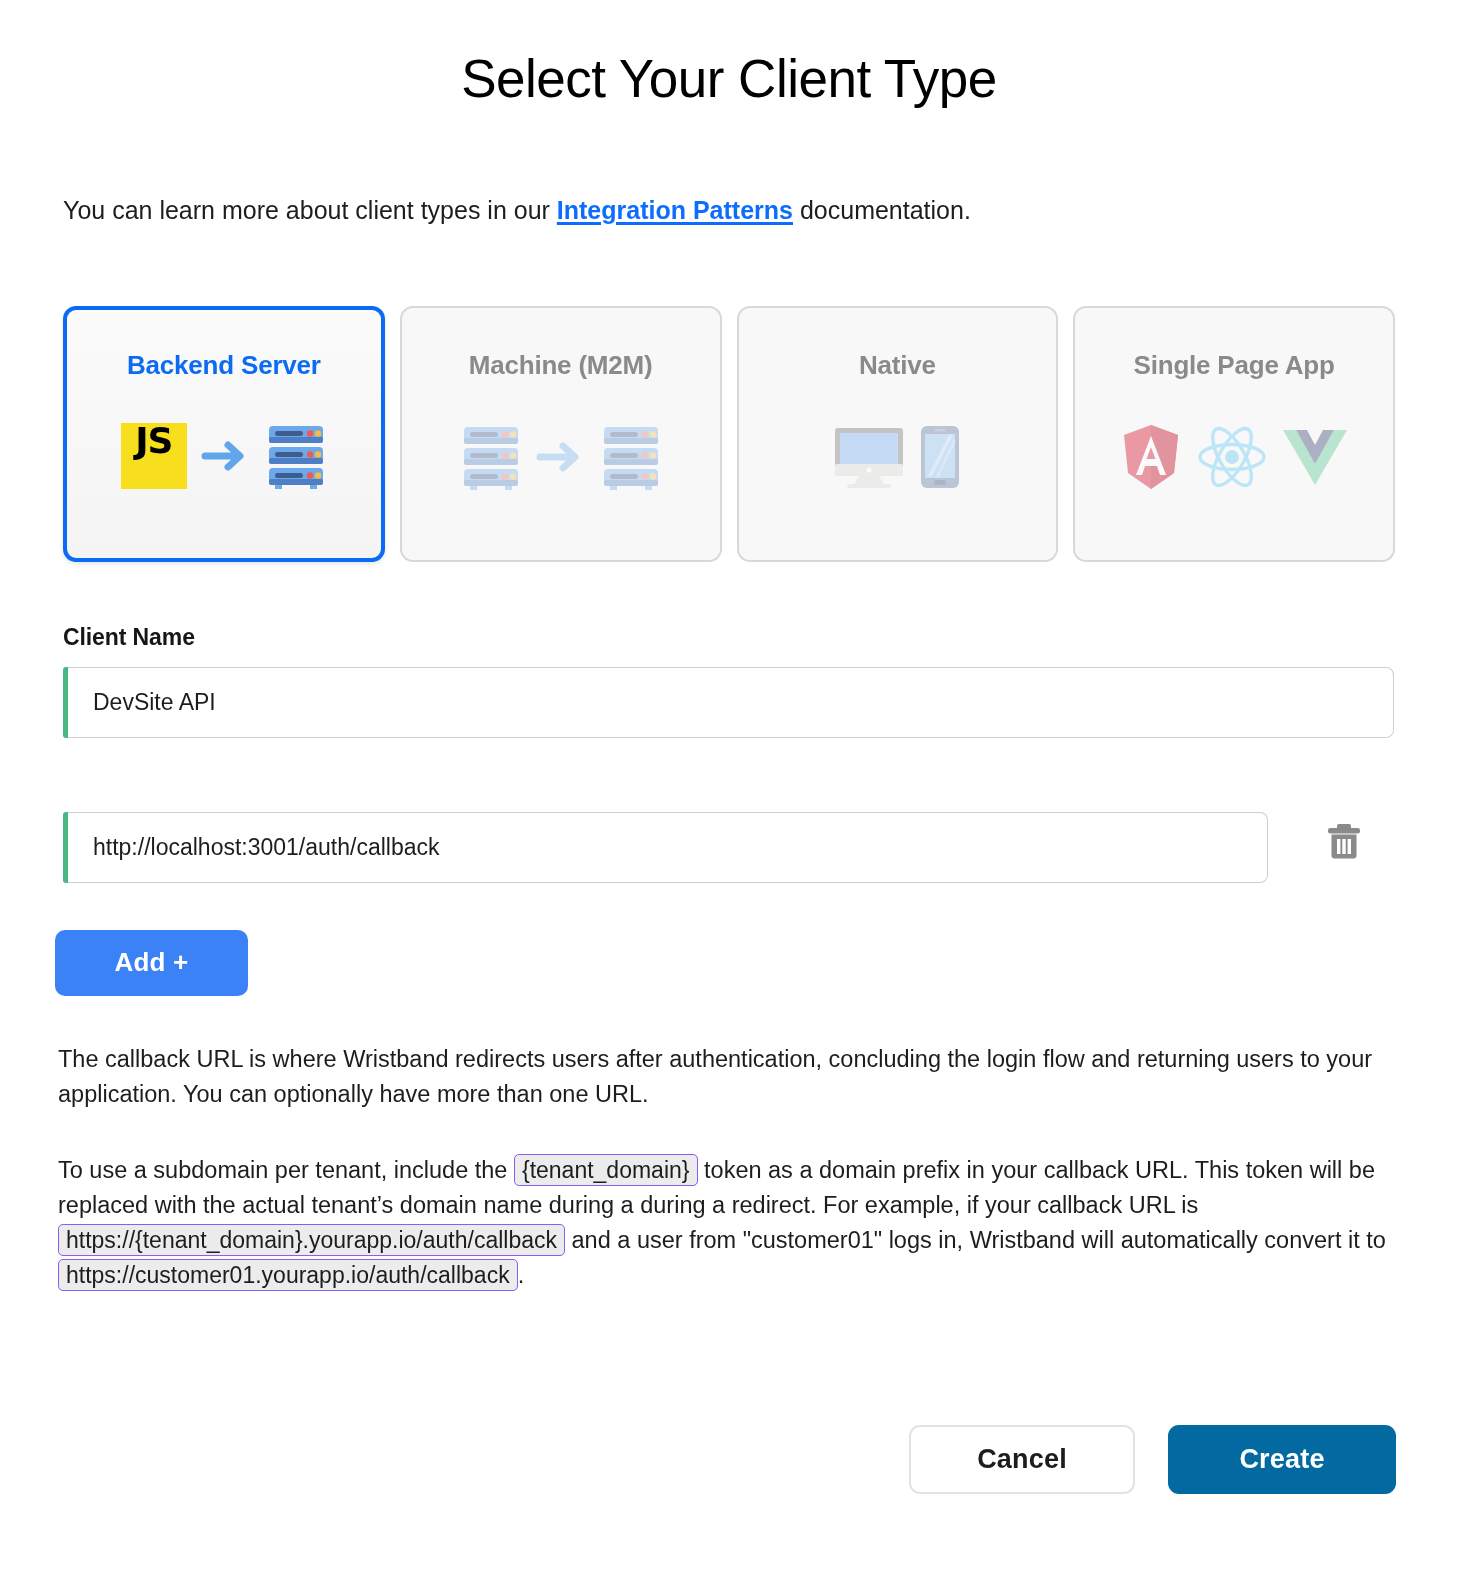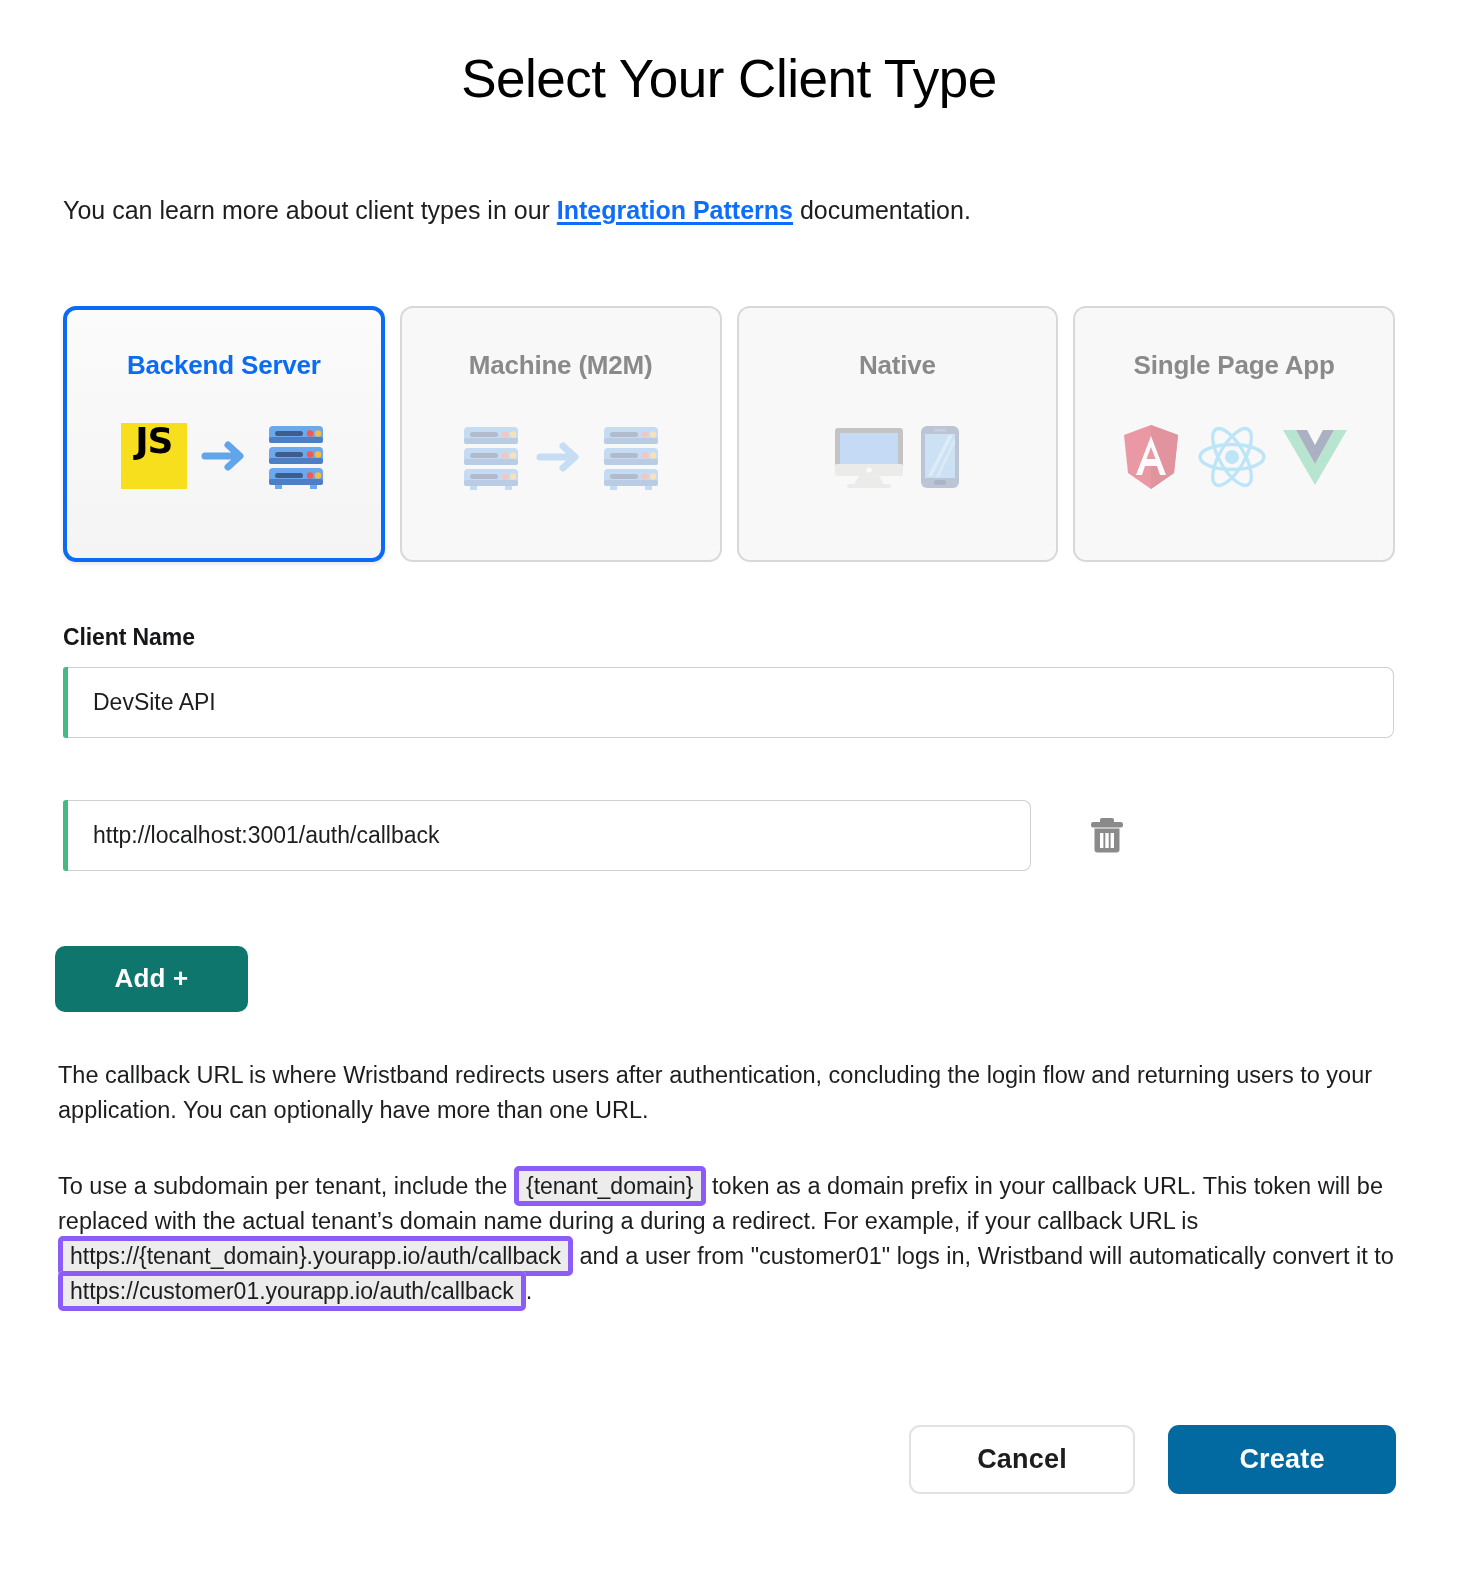--- a/index.html
+++ b/index.html
@@ -154,21 +154,21 @@
     background: #46b883;
     border-radius: 3px 0 0 3px;
     flex: 0 0 auto;
   }
   .input-shell {
     display: flex;
     align-items: stretch;
     border-radius: 8px;
   }
   .client-name-shell { width: 1331px; }
-  .callback-shell { width: 968px; }
+  .callback-shell { width: 1205px; margin-top: 12px; }
 
   
   .callback-block { margin-top: 62px; }
   .callback-row {
     margin-top: 16px;
     display: flex;
     align-items: center;
     gap: 0;
   }
   .trash-btn {
@@ -179,24 +179,24 @@
     border: none;
     padding: 0;
     cursor: pointer;
     display: flex;
     align-items: center;
     justify-content: center;
   }
 
   
   .add-btn {
-    margin: 75px 0 0 55px;
+    margin: 47px 0 0 55px;
     width: 193px;
     height: 66px;
-    background: #0f766e;
+    background: #3b82f6;
     color: #ffffff;
     border: none;
     border-radius: 10px;
     font-family: "Liberation Sans", sans-serif;
     font-size: 26px;
     font-weight: 700;
     cursor: pointer;
     letter-spacing: 0.2px;
   }
 
@@ -206,21 +206,21 @@
     font-size: 23.5px;
     line-height: 1.48;
     color: #1c1d1f;
     margin: 0;
   }
   .help.p1 { margin-top: 46px; }
   .help.p2 { margin-top: 42px; }
   code.token {
     font-family: "Liberation Sans", sans-serif;
     background: #ececec;
-    border: 5px solid #8b5cf6;
+    border: 1px solid #8b5cf6;
     border-radius: 5px;
     padding: 2px 7px;
     font-size: 23px;
     white-space: nowrap;
   }
 
   
   .footer {
     position: absolute;
     right: 62px;

